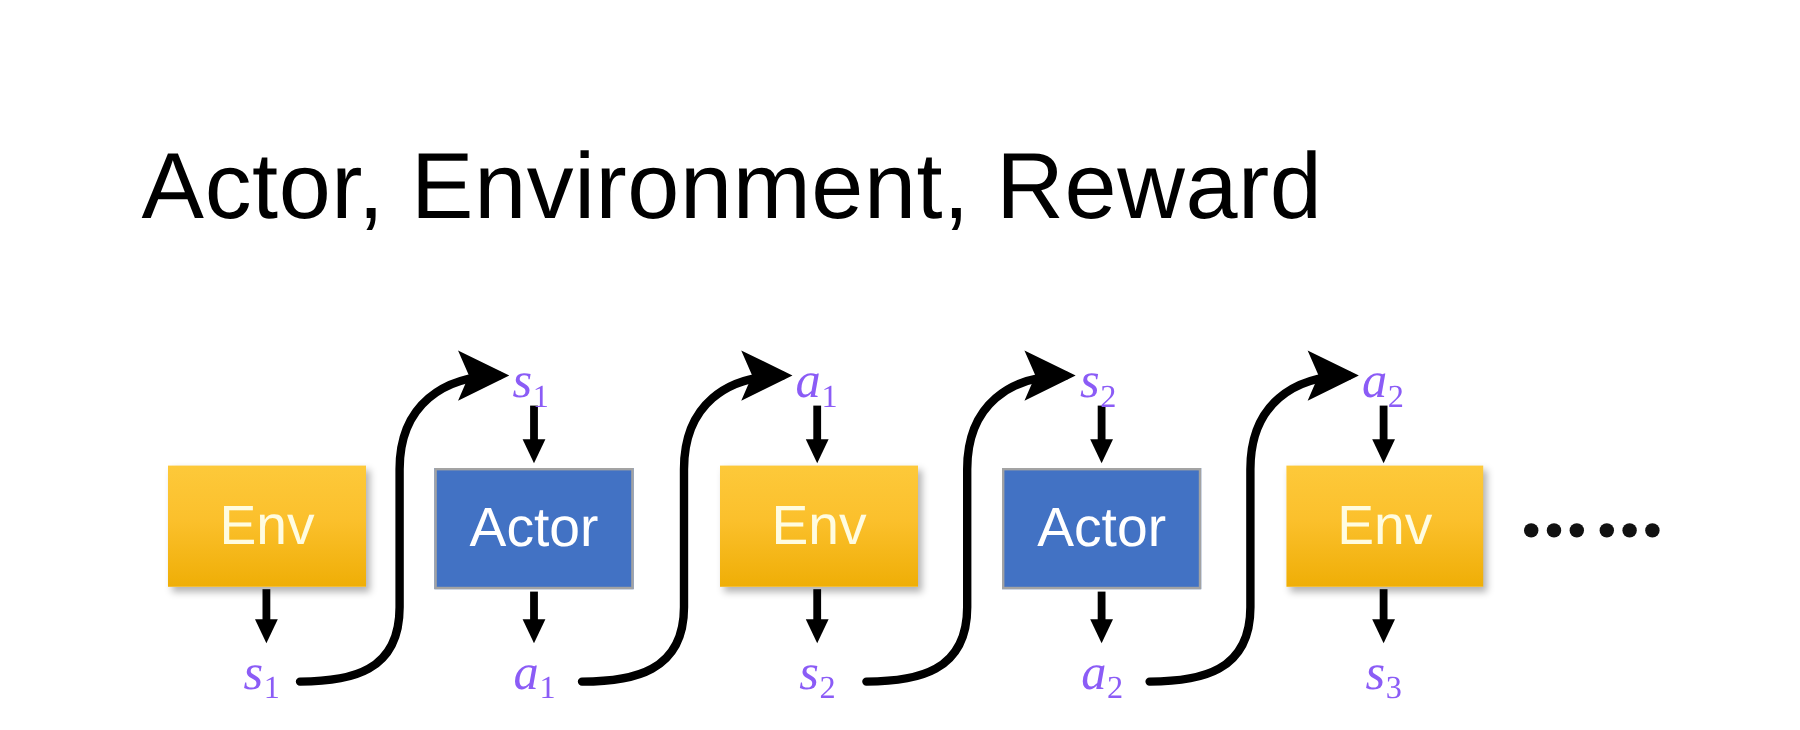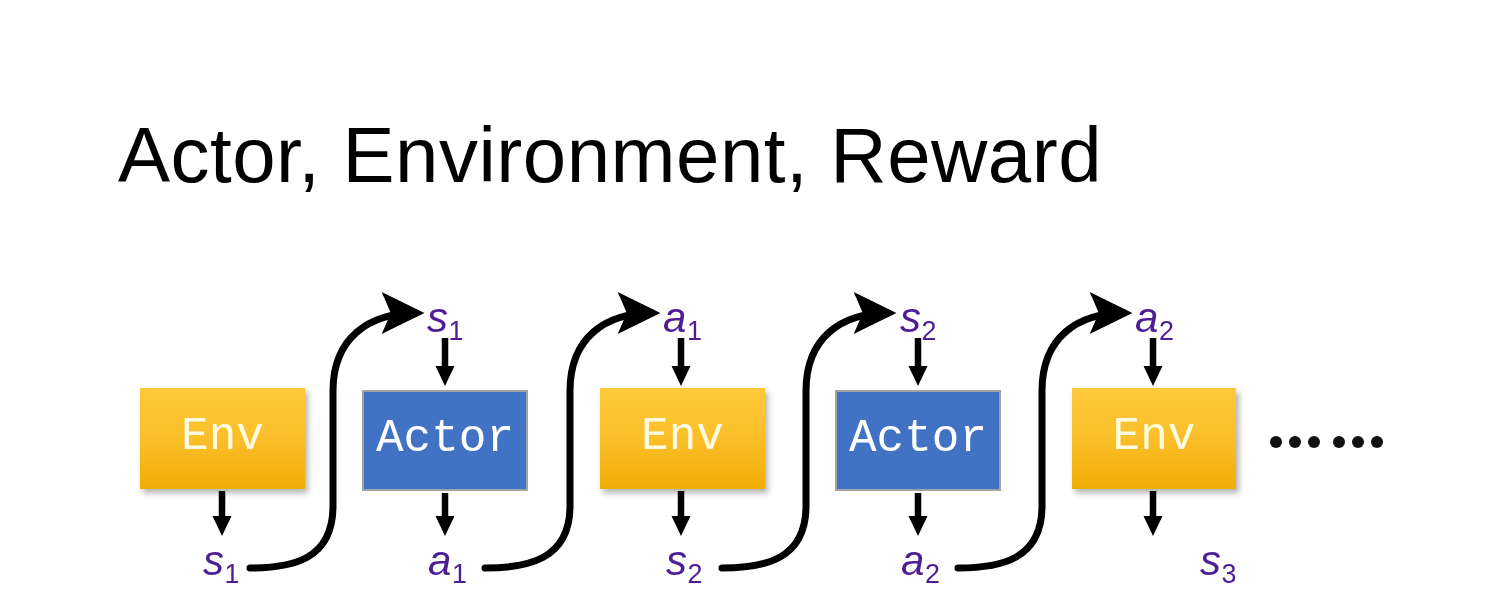--- a/index.html
+++ b/index.html
@@ -51,21 +51,21 @@
     pointer-events: none;
   }
 
   
   .node {
     position: absolute;
     display: flex;
     align-items: center;
     justify-content: center;
     box-sizing: border-box;
-    font-family: Liberation Mono, monospace;
+    font-family: Liberation Sans, sans-serif;
     font-weight: 400;
     color: #ffffff;
     line-height: 1;
   }
   .node .node-label {
     display: block;
     transform: translateY(-2px);
   }
   .node.env {
     background: linear-gradient(to bottom, #FDC93A 0%, #FBC02C 45%, #EFAE06 100%);
@@ -76,24 +76,24 @@
   .node.actor {
     background: #4272C4;
     color: #FFFFFF;
     font-size: 46px;
     border: 2px solid #a3a3a3;
   }
 
   
   .var-label {
     position: absolute;
-    font-family: Liberation Sans, sans-serif;
+    font-family: Liberation Serif, serif;
     font-style: italic;
     font-size: 42px;
-    color: #4c1d95;
+    color: #8b5cf6;
     line-height: 1;
     white-space: nowrap;
   }
   .var-label .sub {
     font-size: 0.64em;
     font-style: normal;
     vertical-align: baseline;
     position: relative;
     top: 0.30em;
     left: 0.02em;
@@ -178,21 +178,21 @@
         <div class="var-label" style="left: 427px; top: 297px;"><span class="base">s</span><span class="sub">1</span></div>
         <div class="var-label" style="left: 663px; top: 297px;"><span class="base">a</span><span class="sub">1</span></div>
         <div class="var-label" style="left: 900px; top: 297px;"><span class="base">s</span><span class="sub">2</span></div>
         <div class="var-label" style="left: 1135px; top: 297px;"><span class="base">a</span><span class="sub">2</span></div>
       </div>
     <div id="bottom-label-group">
         <div class="var-label" style="left: 203px; top: 540px;"><span class="base">s</span><span class="sub">1</span></div>
         <div class="var-label" style="left: 428px; top: 540px;"><span class="base">a</span><span class="sub">1</span></div>
         <div class="var-label" style="left: 666px; top: 540px;"><span class="base">s</span><span class="sub">2</span></div>
         <div class="var-label" style="left: 901px; top: 540px;"><span class="base">a</span><span class="sub">2</span></div>
-        <div class="var-label" style="left: 1200px; top: 540px;"><span class="base">s</span><span class="sub">3</span></div>
+        <div class="var-label" style="left: 1138px; top: 540px;"><span class="base">s</span><span class="sub">3</span></div>
       </div>
 
     <div id="ellipsis" style="left: 1270px; top: 436px;">
         <span class="dot"></span>
         <span class="dot"></span>
         <span class="dot"></span>
         <span class="dot" style="margin-left: 6px;"></span>
         <span class="dot"></span>
         <span class="dot"></span>
       </div>

